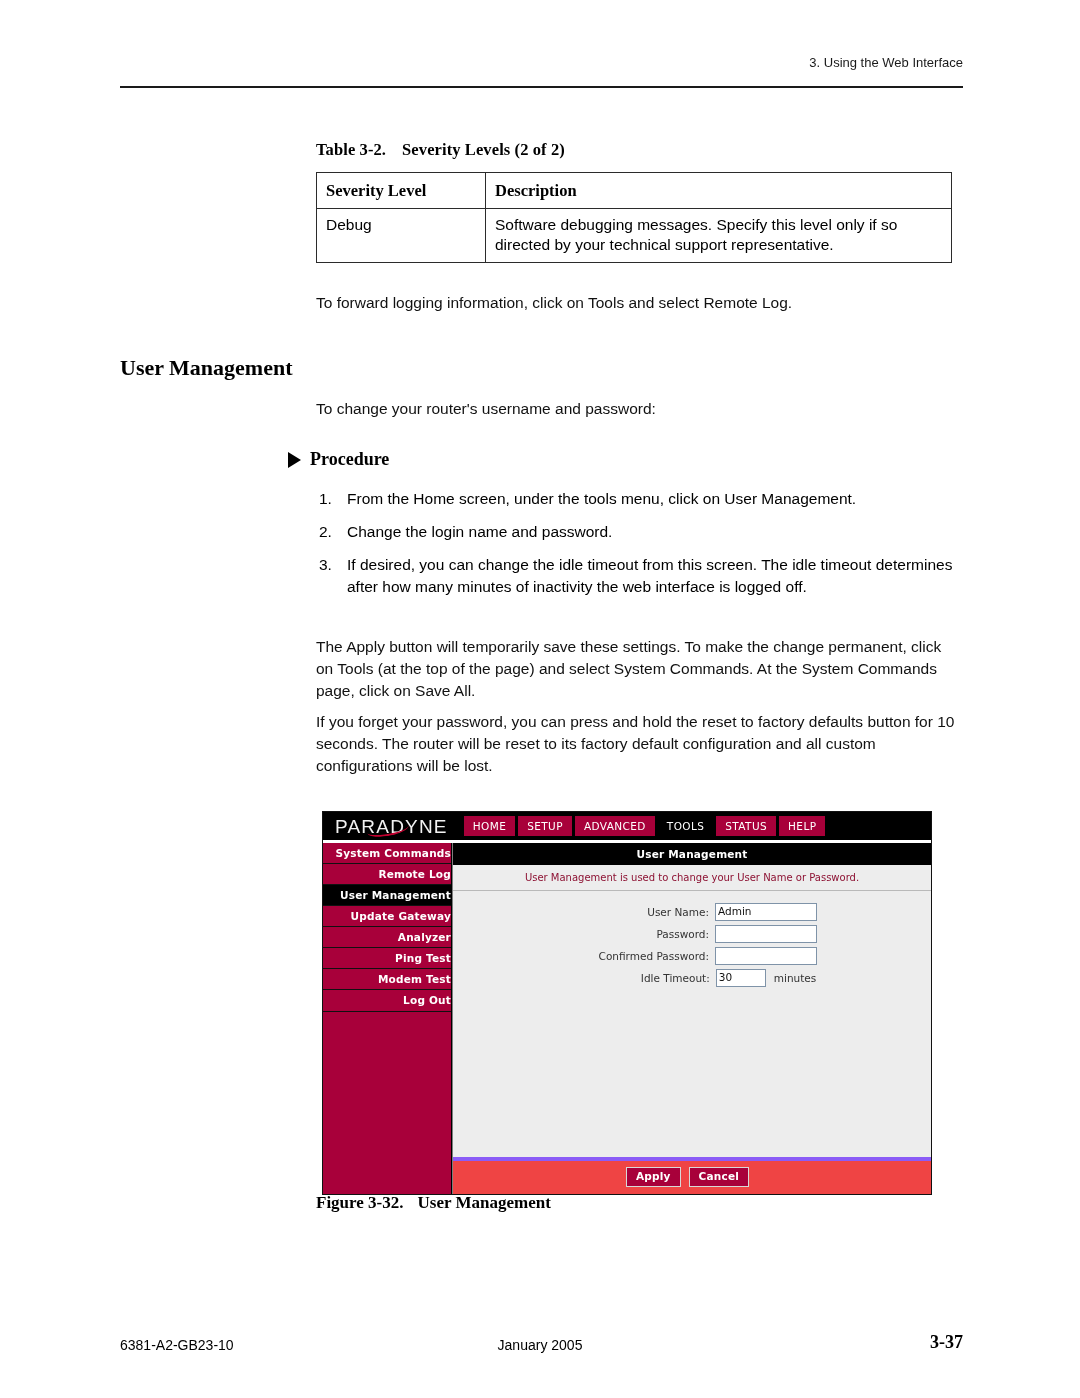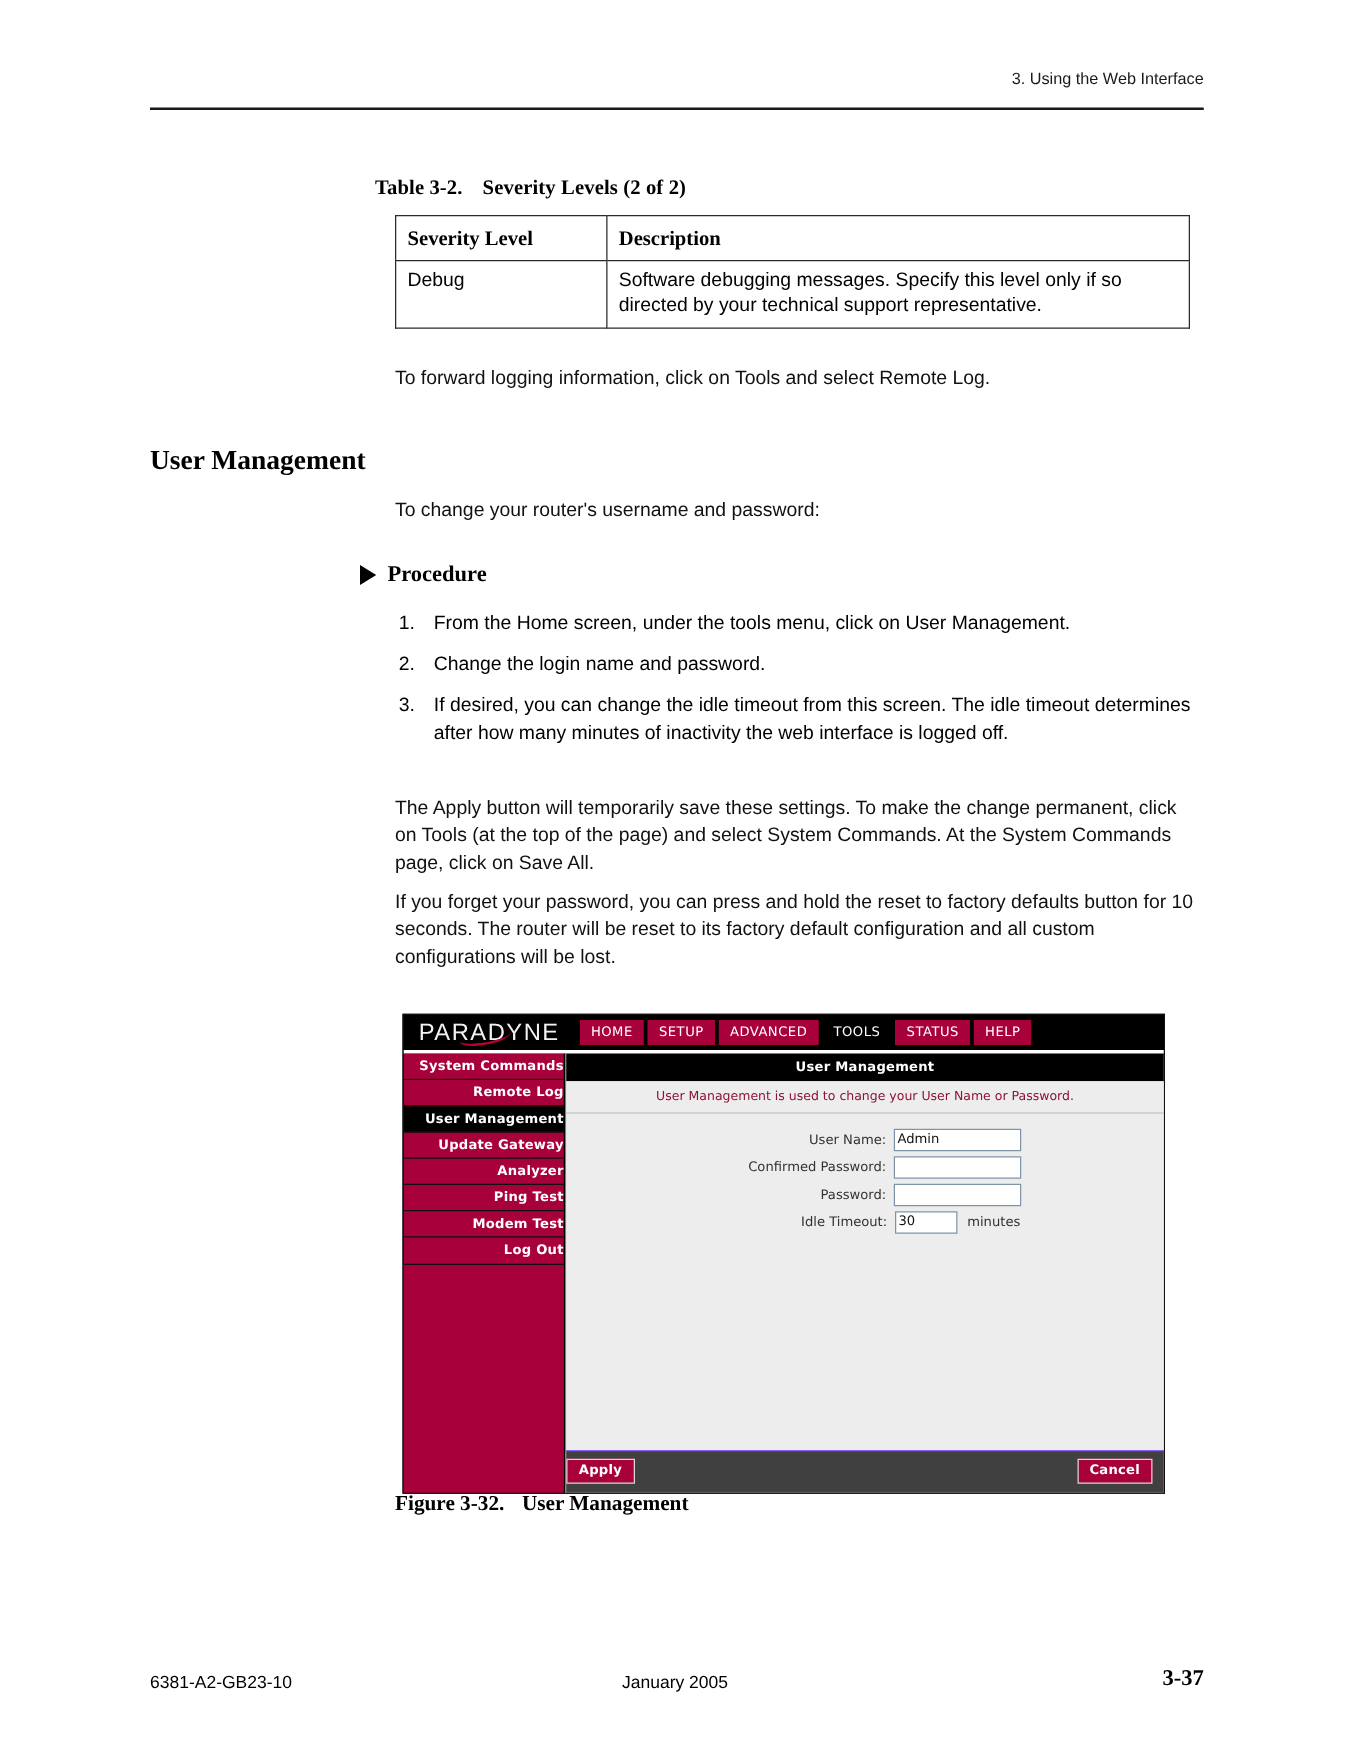--- a/index.html
+++ b/index.html
@@ -31,21 +31,21 @@
     left: 120px;
     top: 86px;
     width: 843px;
     height: 0;
     border-top: 2px solid #1a1a1a;
   }
 
   
   .table-caption {
     position: absolute;
-    left: 300px;
+    left: 316px;
     top: 140px;
     font-family: "Liberation Serif", serif;
     font-weight: bold;
     font-size: 16.5px;
     letter-spacing: .1px;
   }
   .table-caption .cap-num { margin-right: 16px; }
 
   .sev-table {
     position: absolute;
@@ -271,25 +271,25 @@
     box-sizing: content-box;
   }
   .ui-input.wide { width: 96px; }
   .ui-input.short { width: 44px; }
   .ui-unit {
     font-size: 10.5px;
     color: #333;
     padding-left: 8px;
   }
   .ui-buttonbar {
-    background: #404040;
-    border-top: 1px solid #8b5cf6;
+    background: #ef4444;
+    border-top: 4px solid #8b5cf6;
     padding: 6px 9px 7px 0;
     display: flex;
-    justify-content: space-between;
+    justify-content: center;
     gap: 8px;
   }
   .ui-button {
     background: #a8003a;
     color: #fff;
     font-size: 10.5px;
     font-weight: bold;
     padding: 3px 9px 4px 9px;
     border: 1px solid #d8d8d8;
     line-height: 1;
@@ -409,25 +409,25 @@
     <div class="ui-main">
       <div class="ui-panel-title">User Management</div>
       <div class="ui-panel-sub">User Management is used to change your User Name or Password.</div>
 
       <div class="ui-form">
         <div class="ui-row">
           <div class="ui-label">User Name:</div>
           <div class="ui-input wide">Admin</div>
         </div>
         <div class="ui-row">
-          <div class="ui-label">Confirmed Password:</div>
+          <div class="ui-label">Password:</div>
           <div class="ui-input wide"></div>
         </div>
         <div class="ui-row">
-          <div class="ui-label">Password:</div>
+          <div class="ui-label">Confirmed Password:</div>
           <div class="ui-input wide"></div>
         </div>
         <div class="ui-row">
           <div class="ui-label">Idle Timeout:</div>
           <div class="ui-input short">30</div>
           <div class="ui-unit">minutes</div>
         </div>
       </div>
 
       <div class="ui-buttonbar">

